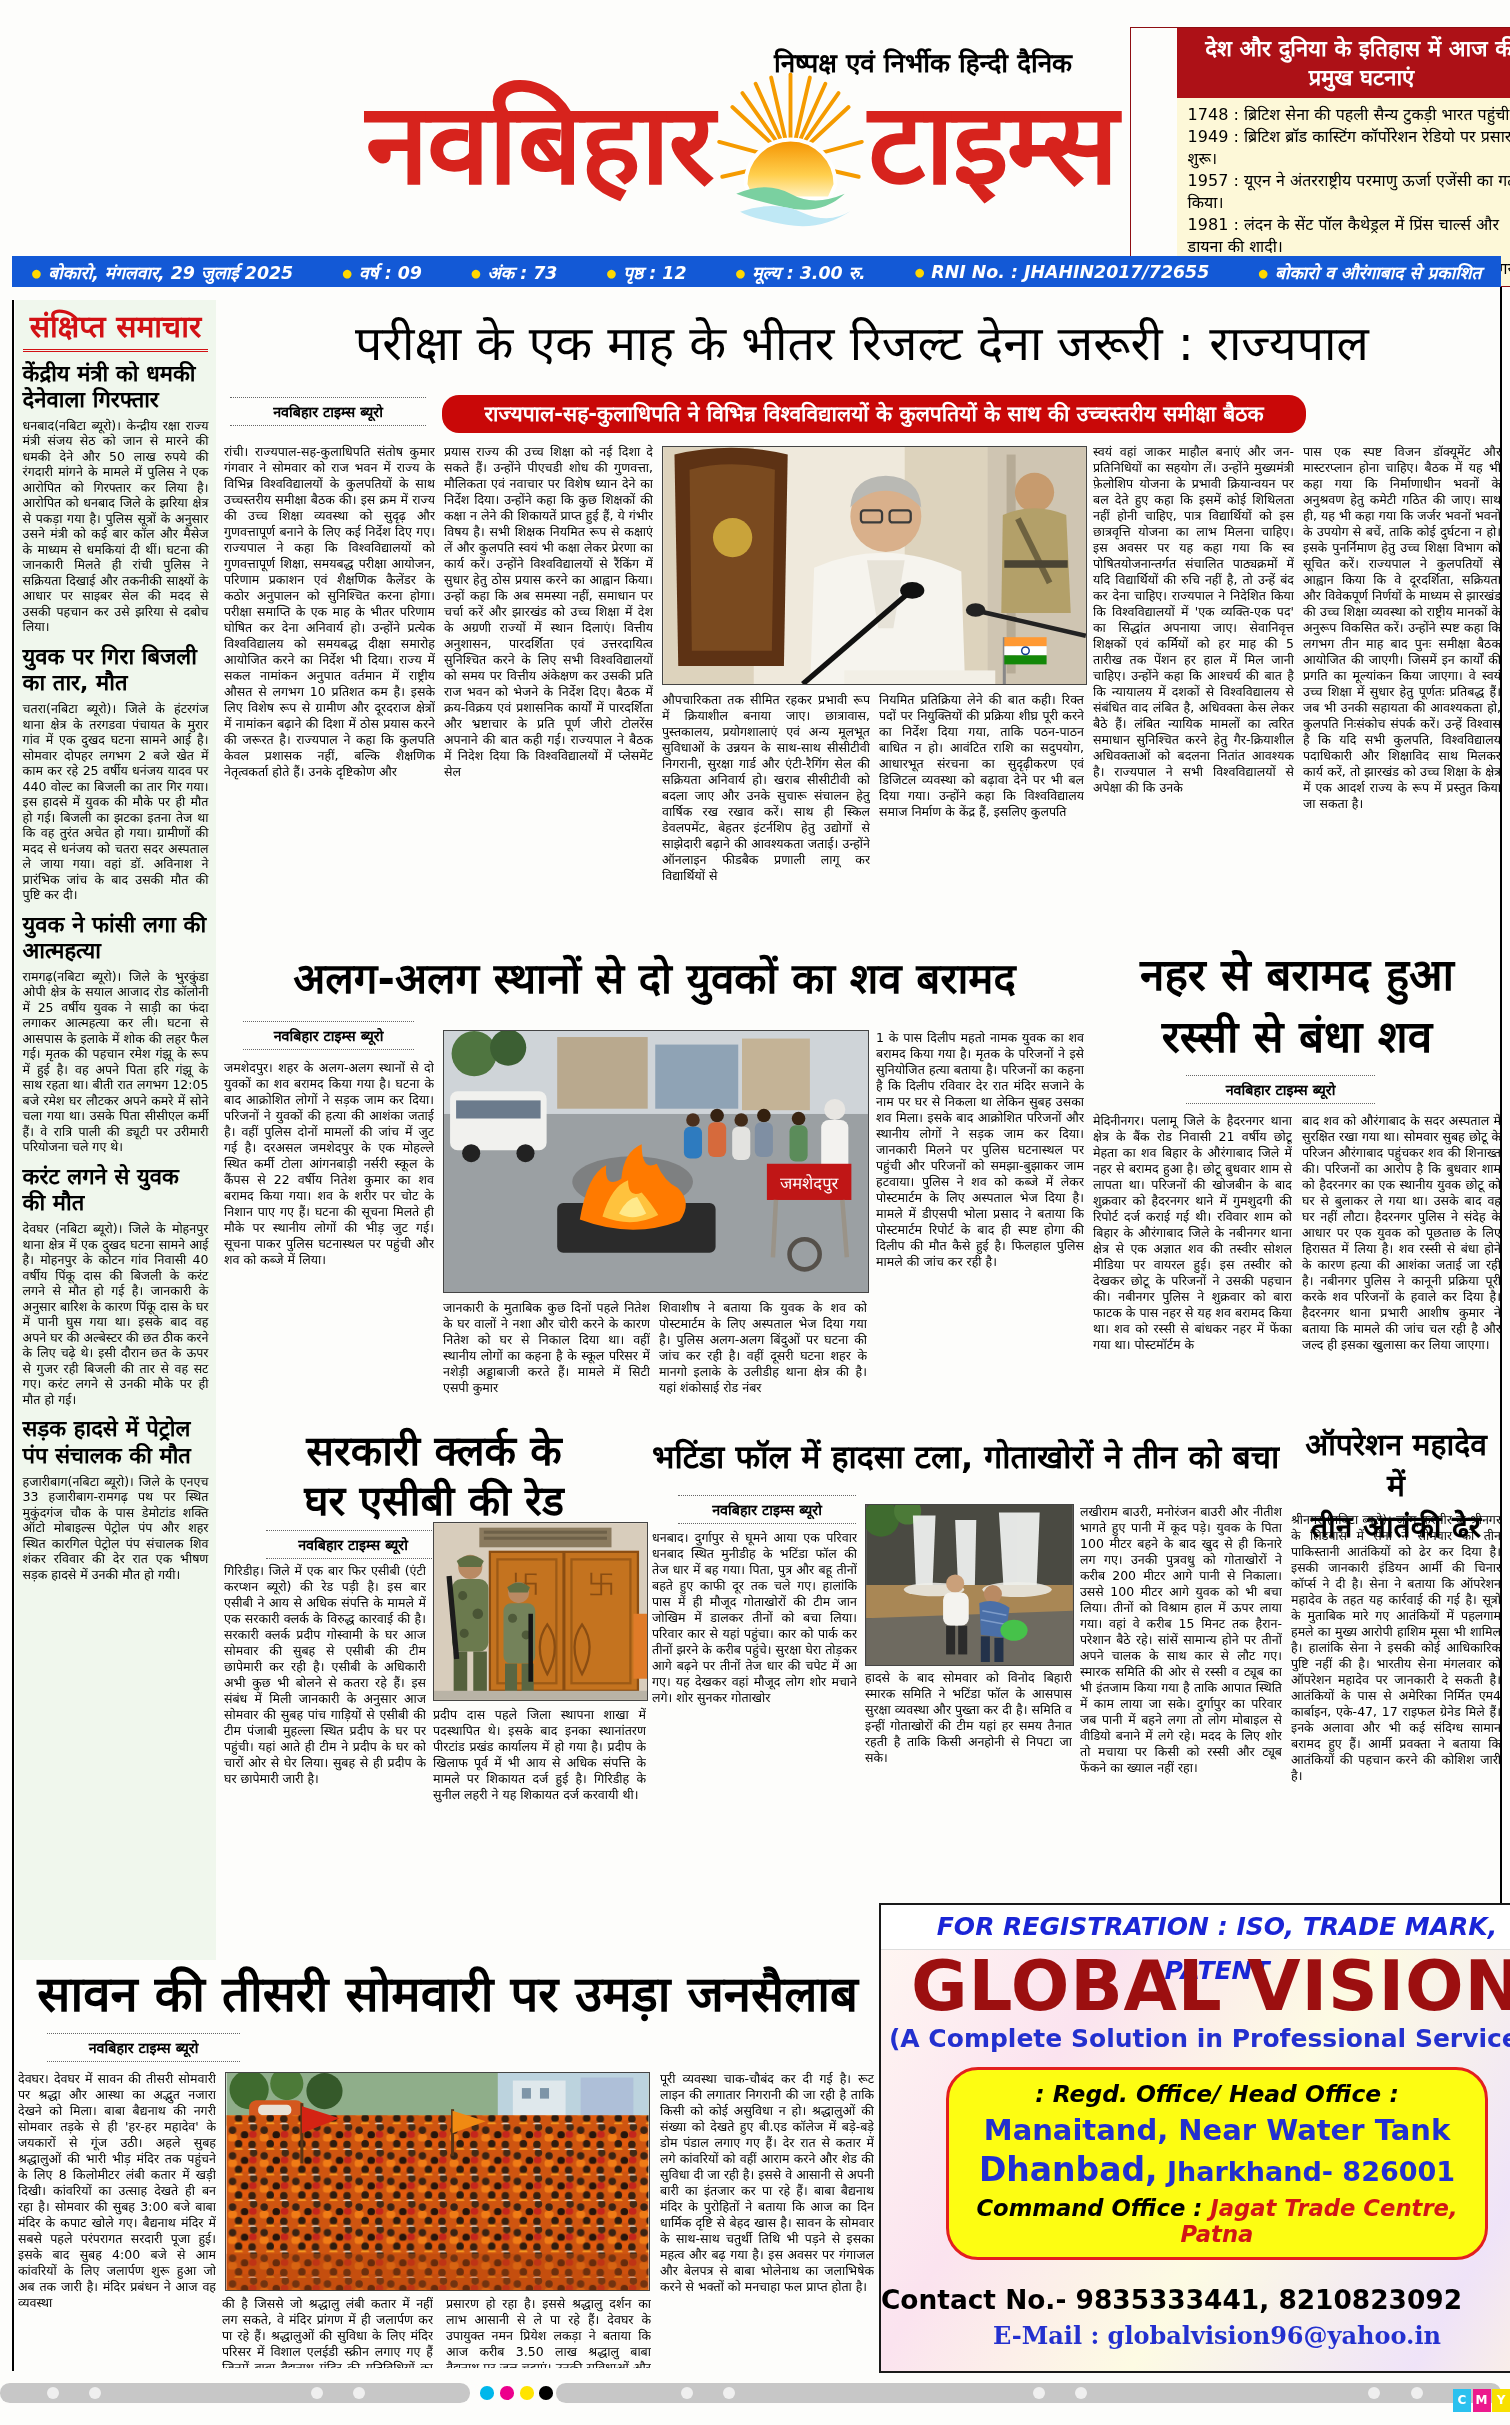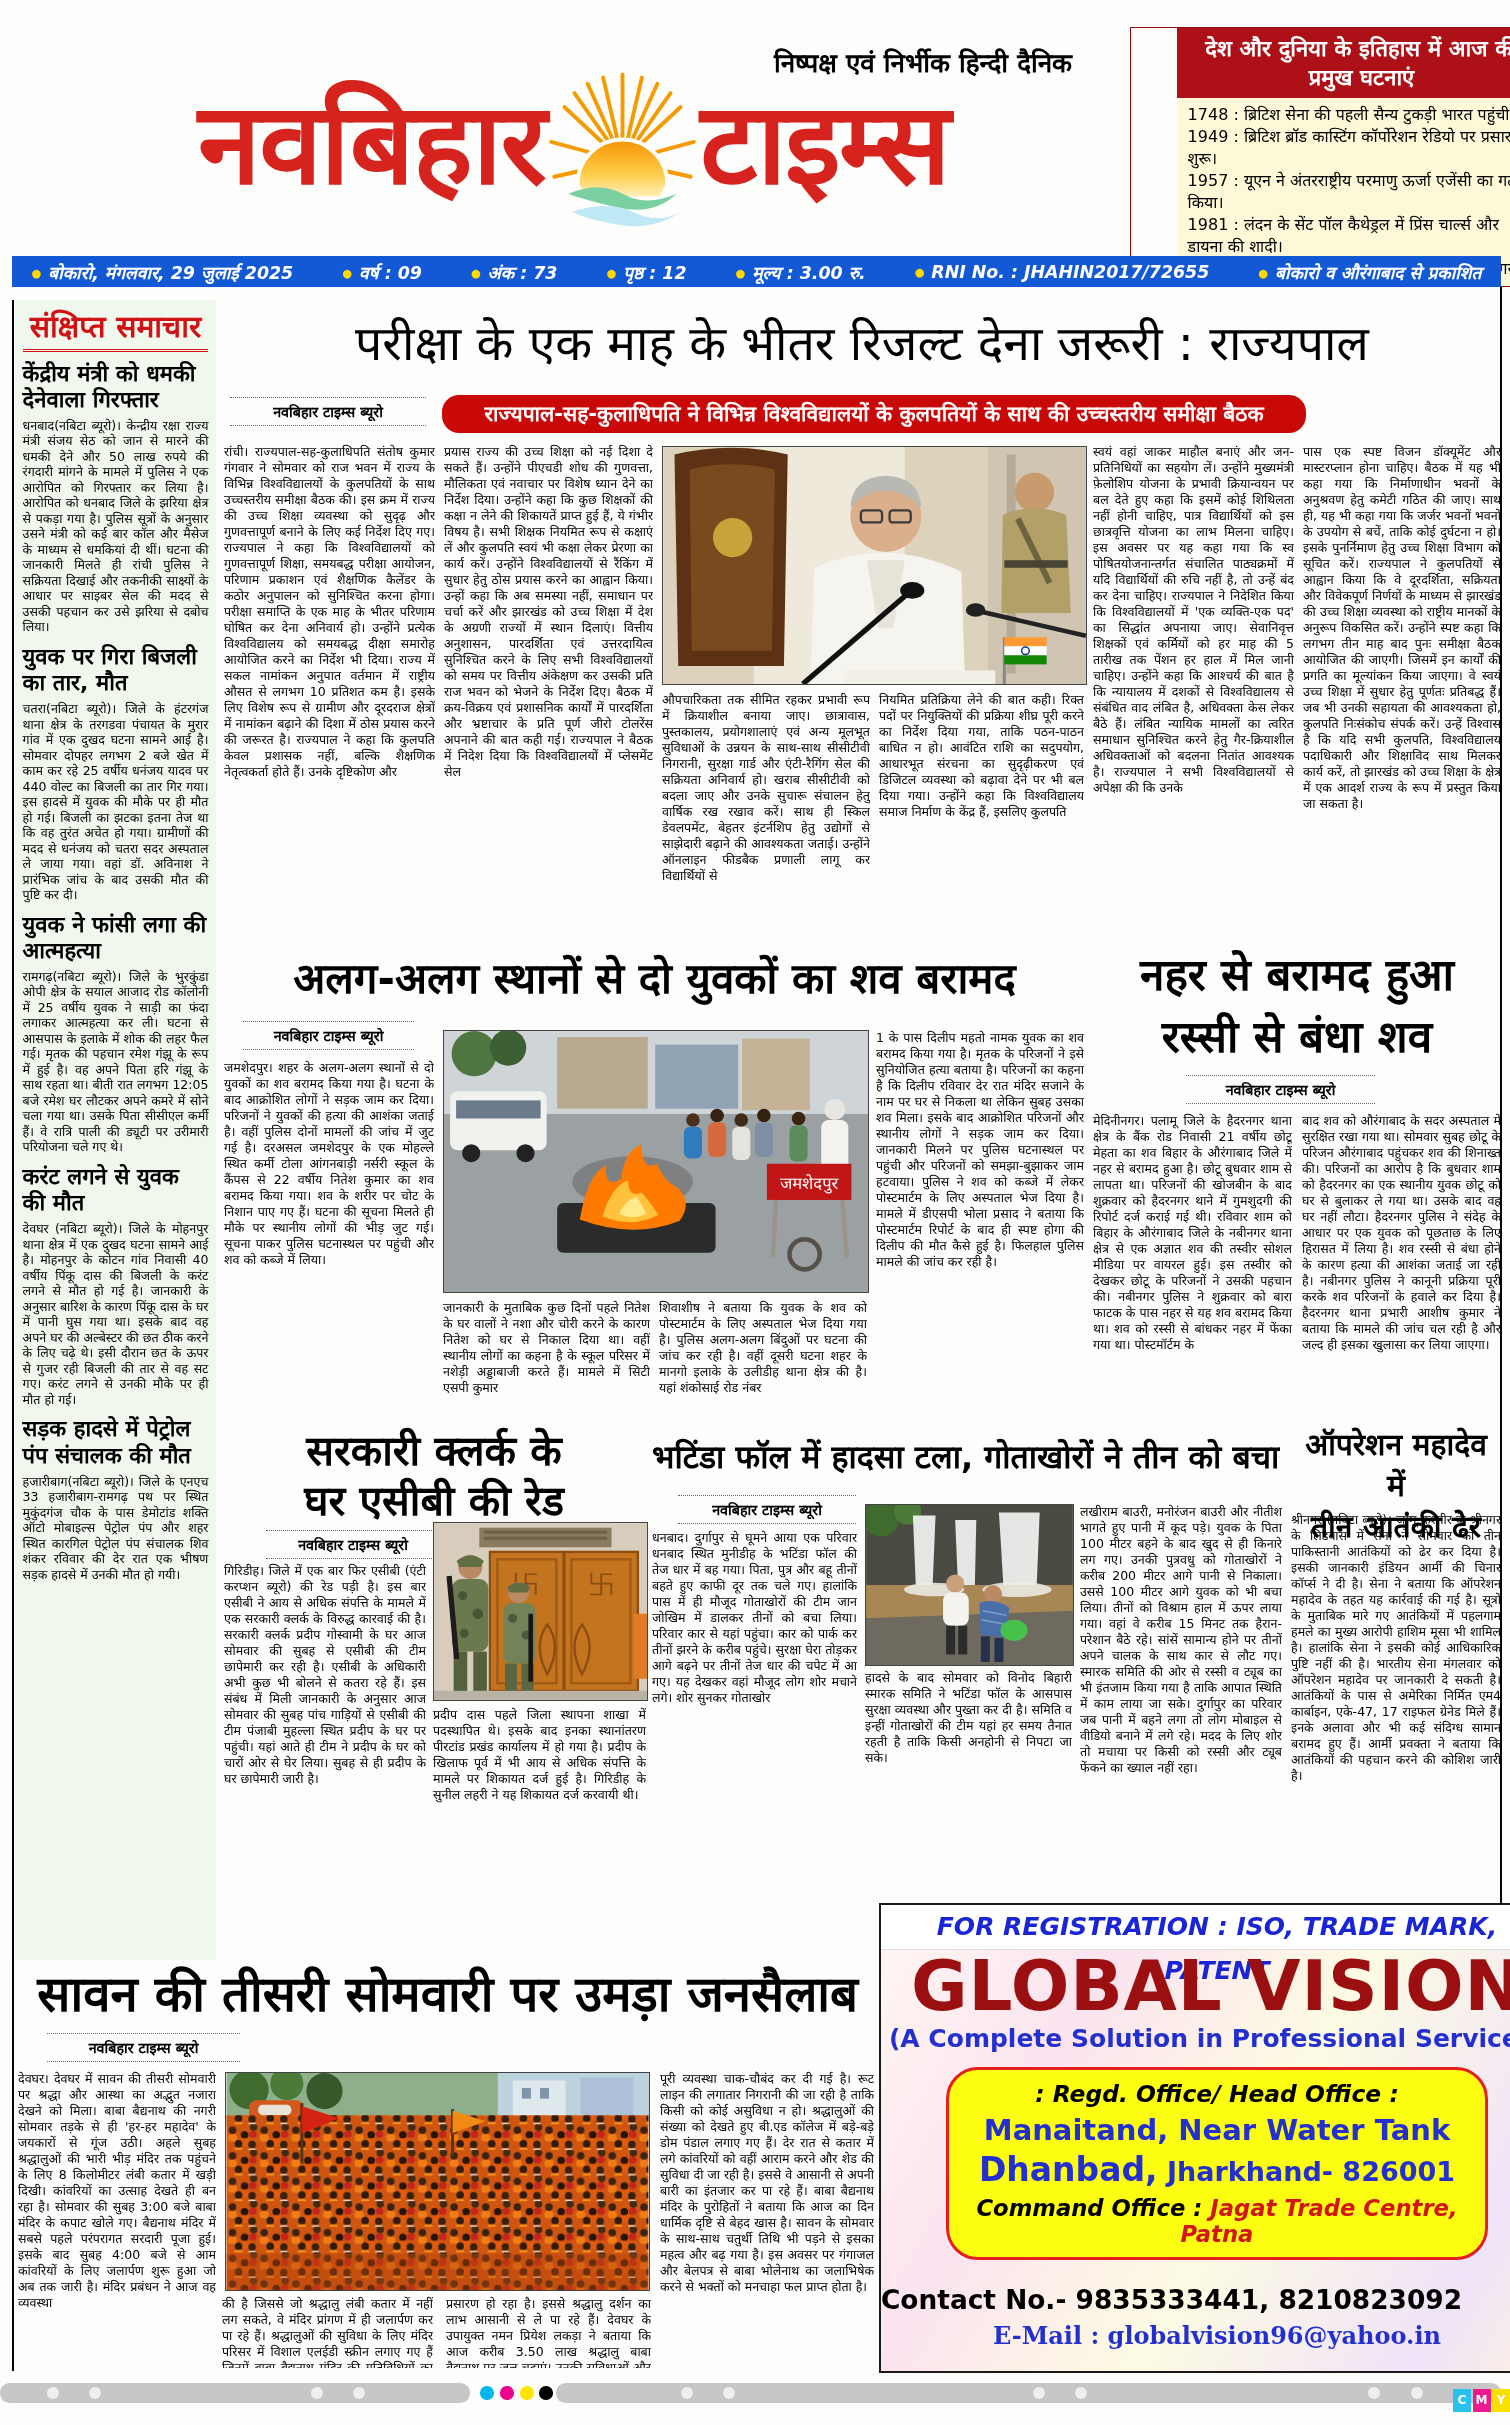--- a/index.html
+++ b/index.html
@@ -5,21 +5,21 @@
   html,body{margin:0;padding:0;background:#e9e9e9;}
   #page{position:relative;width:1510px;height:2426px;background:#fdfdfb;margin:0 auto;
         font-family:"DejaVu Sans","Liberation Sans",sans-serif;color:#000;overflow:hidden;}
   .abs{position:absolute;}
   .col{font-size:12.5px;line-height:16px;text-align:justify;overflow:hidden;word-break:break-word;}
   .byline{font-size:14.3px;font-weight:bold;text-align:center;border-top:1.5px dotted #666;border-bottom:1.5px dotted #666;padding:3.8px 0;overflow:hidden;white-space:nowrap;}
   .nowrap{white-space:nowrap;overflow:hidden;}
   .center{text-align:center;}
   .photoframe{border:0.8px solid #444;background:#fff;overflow:hidden;}
   
-  #masthead-row{display:flex;align-items:flex-start;justify-content:center;}
+  #masthead-row{display:flex;align-items:flex-start;justify-content:flex-end;}
   .mast-title{font-size:113px;line-height:159px;font-weight:800;color:#d7231d;letter-spacing:-1.5px;}
   
   #history{border:1.5px solid #8e0e12;padding-left:46px;}
   #history .hh{background:#ad1117;color:#fff;font-size:22px;line-height:29px;font-weight:bold;text-align:center;padding:6px 4.5px;}
   #history .hb{background:#fdf8d8;padding:6px 10.6px;font-size:16px;line-height:22px;}
   
   #datebar{background:#1359d6;color:#fff;display:flex;align-items:center;justify-content:space-between;
            padding:0 19.6px;box-sizing:border-box;font-size:17.4px;font-weight:bold;}
   #datebar .it::before{content:'●';color:#ffd800;font-size:11.3px;margin-right:6.8px;vertical-align:1.5px;}
   

